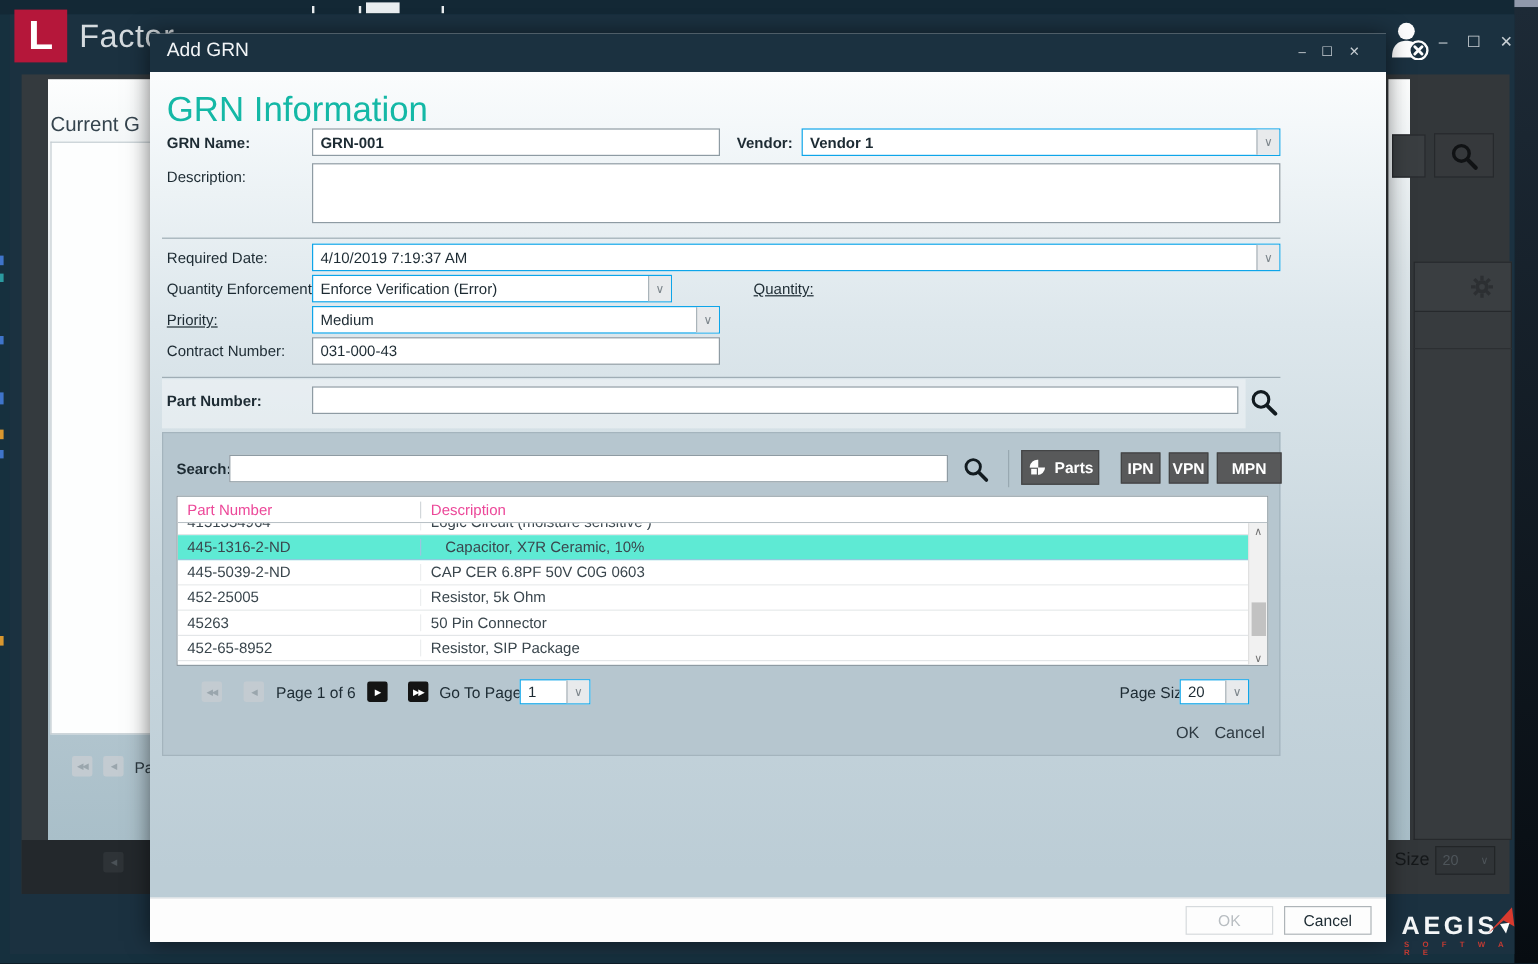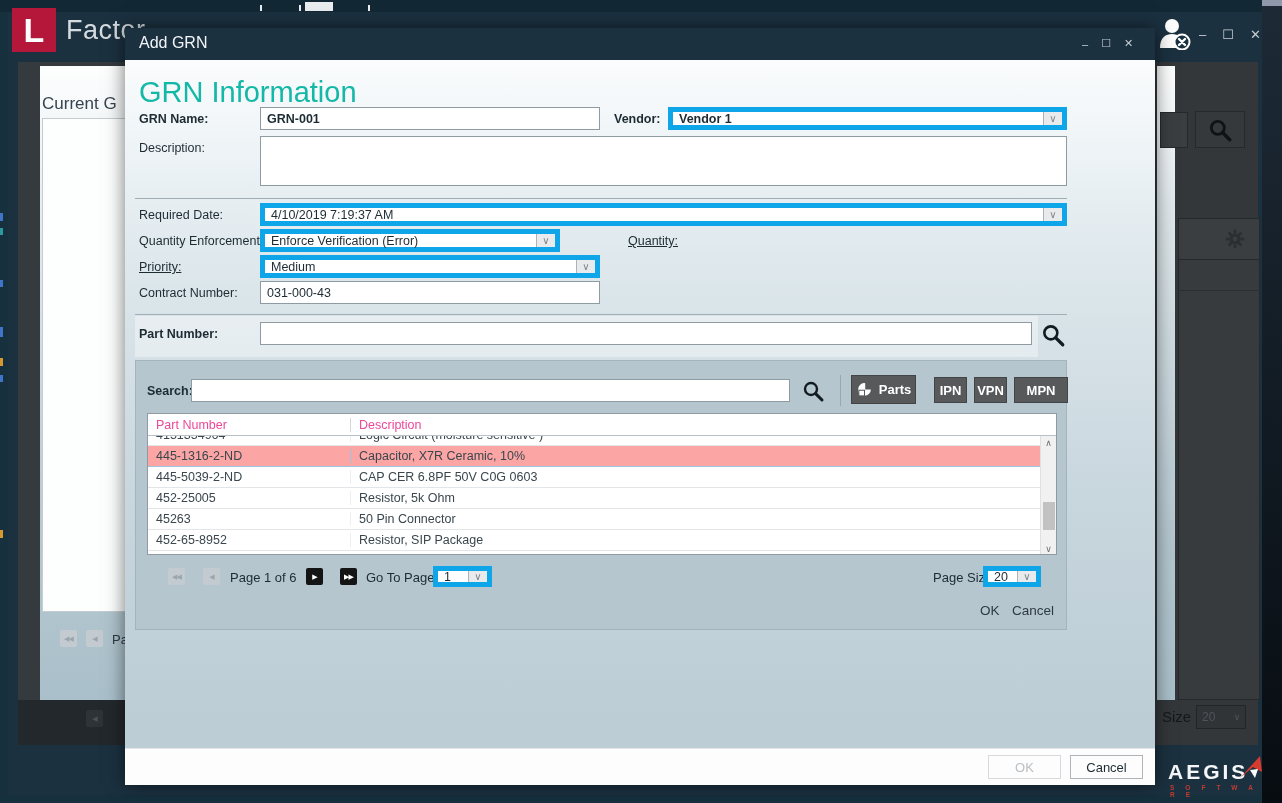--- a/index.html
+++ b/index.html
@@ -17,33 +17,33 @@
   
   .dialog{background:linear-gradient(180deg,#ffffff 0%,#f4f8fa 10%,#dde7ec 32%,#c9d7de 60%,#bccdd6 92%,#bccdd6 100%);
           box-shadow:0 0 18px rgba(0,0,0,.55);}
   .dlg-title{color:#f2f5f7;font-size:16px;font-weight:300;}
   .section-title{color:#14b8a6;font-size:29px;font-weight:300;}
   .lbl{font-size:12.5px;color:#1d2b33;}
   .lbl.b{font-weight:bold;}
   .tbox{background:#fff;border:1px solid #8e9ba3;font-size:12.5px;color:#1d2b33;padding:0 6px;
         display:flex;align-items:center;}
   input.tbox{outline:none;}
-  .combo{background:#fff;border:5px solid #0ea5e9;display:flex;align-items:center;font-size:12.5px;color:#1d2b33;}
+  .combo{background:#fff;border:1px solid #0ea5e9;display:flex;align-items:center;font-size:12.5px;color:#1d2b33;}
   .combo .val{flex:1;padding:0 6px;white-space:nowrap;overflow:hidden;}
   .combo .btn{width:19px;align-self:stretch;background:#e8eaec;border-left:1px solid #aab4ba;
               display:flex;align-items:center;justify-content:center;color:#7d868c;font-size:10px;}
   .divider{border-top:1px solid #9fadb5;}
   .band{background:rgba(255,255,255,.38);}
   .panel{background:#b6c6cf;border:1px solid #a4b4bd;}
   .darkbtn{background:#58595a;border:1px solid #434445;color:#fff;font-size:13px;font-weight:bold;
            display:flex;align-items:center;justify-content:center;gap:6px;cursor:pointer;}
   .grid{background:#fff;border:1px solid #8e9ba3;}
   .grid-hdr{font-size:12.5px;color:#ec4899;display:flex;align-items:center;background:#fff;border-bottom:1px solid #b9c1c6;}
   .row{display:flex;align-items:center;font-size:12.5px;color:#3a464d;background:#fff;border-bottom:1px solid #e3e6e8;height:21px;}
-  .row.sel{background:#fca5a5;border-bottom:1px solid #9cc4e0;}
+  .row.sel{background:#5eead4;border-bottom:1px solid #9cc4e0;gap:12px;}
   .cell1{width:203px;padding:0 8px;border-right:1px solid #eceeef;white-space:nowrap;overflow:hidden;}
   .cell2{flex:1;padding:0 8px;white-space:nowrap;overflow:hidden;}
   .pgbtn{width:17px;height:17px;display:flex;align-items:center;justify-content:center;border-radius:2px;
          font-size:7px;letter-spacing:-1px;}
   .pgbtn.dis{background:#c3cbd1;color:#9aa6ad;}
   .pgbtn.on{background:#141414;color:#fff;cursor:pointer;}
   .linkbtn{font-size:13.5px;color:#2e3a42;cursor:pointer;}
   .footer-btn{background:#fdfdfd;border:1px solid #aeb4b8;font-size:13px;display:flex;align-items:center;justify-content:center;cursor:pointer;}
   .footer-btn.dis{color:#b9bec2;border-color:#d6dadd;cursor:default;}
   .scroll-track{background:#f1f1f1;border-left:1px solid #e0e0e0;}

